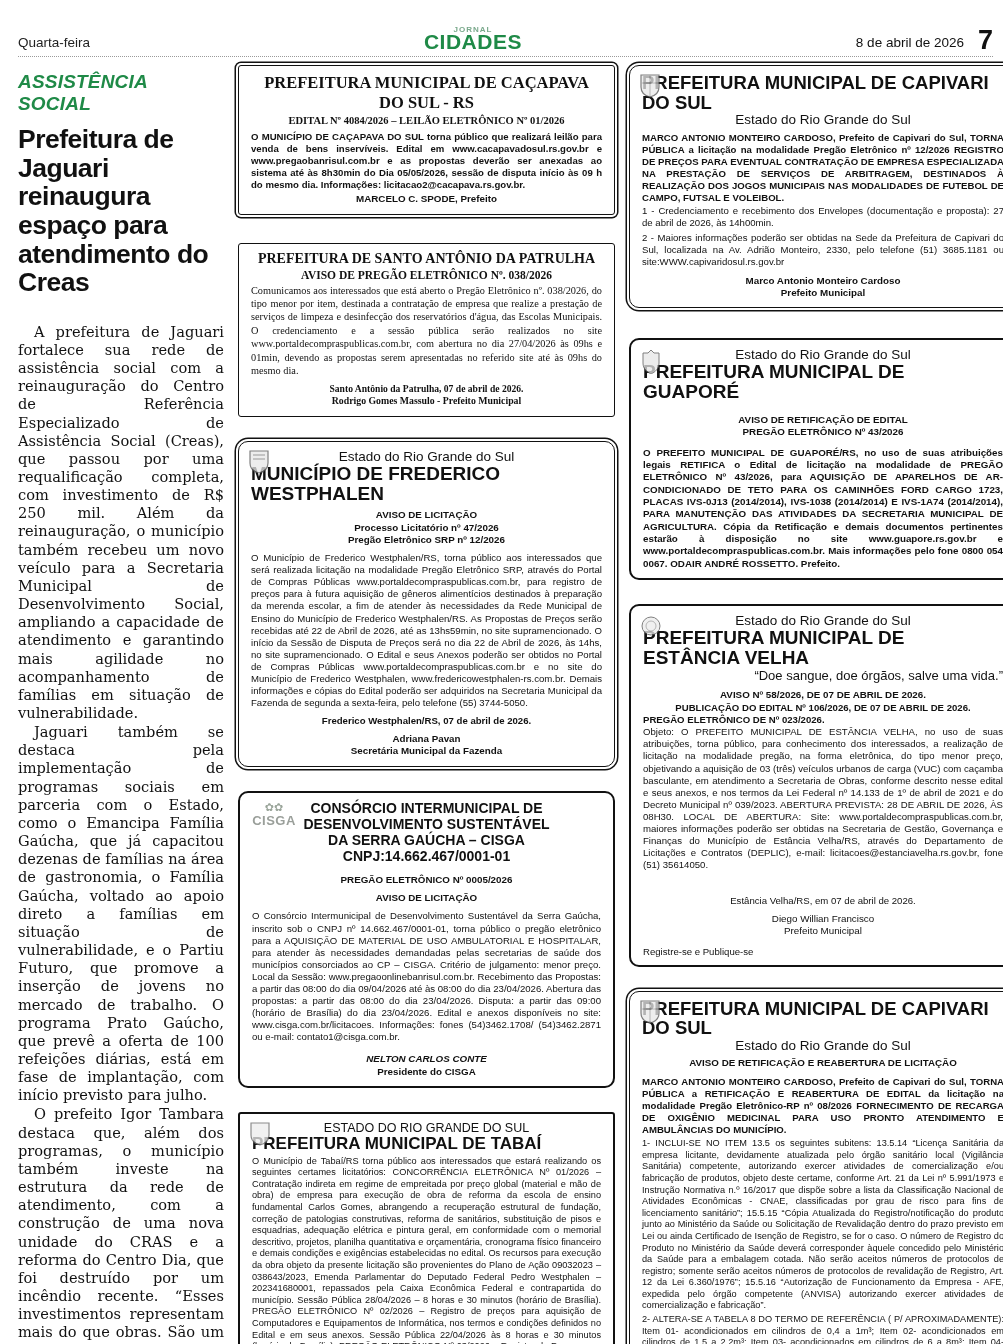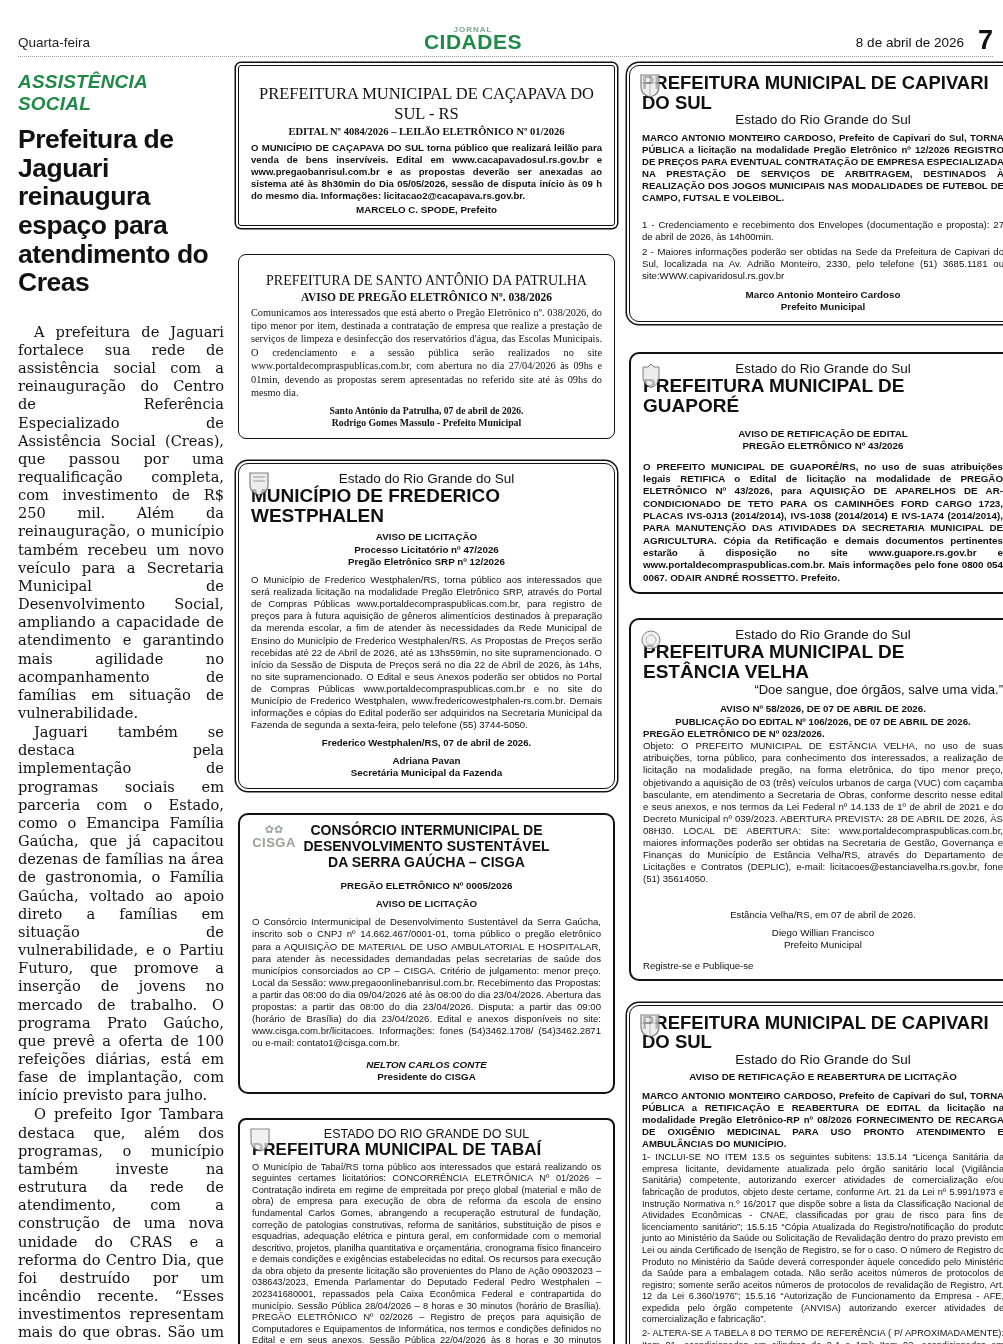--- a/index.html
+++ b/index.html
@@ -32,25 +32,25 @@
   
   .kicker { color:#1f8a47; font-weight:bold; font-size:19px; letter-spacing:0.2px; margin:6px 0 10px;font-style:italic; }
   .headline { font-size:26.5px; font-weight:bold; line-height:1.08; letter-spacing:-0.5px; margin-bottom:26px; }
   .article-body { font-family:"DejaVu Serif","Liberation Serif",serif; font-size:14.6px; line-height:1.245; text-align:justify; }
   .article-body p { text-indent:16px; margin-bottom:1px; }
 
   
   .notice { position:relative; padding:7px 12px 8px; margin-bottom:24px; background:#fff; }
   .rnd  { border:2px solid #111; border-radius:10px; }
   .rnd2 { border:1.5px solid #111; border-radius:10px; box-shadow:0 0 0 2px #fff, 0 0 0 3.5px #111; }
-  .sq   { border:1.5px solid #111; border-radius:8px; }
+  .sq   { border:1.5px solid #111; border-radius:3px; }
   .sq2  { border:1.5px solid #111; border-radius:3px; box-shadow:0 0 0 2px #fff, 0 0 0 3.5px #111; }
 
   .n-center { text-align:right; }
-  .n-title-serif { font-family:"Liberation Serif",serif; font-weight:normal; font-size:16.5px; text-align:center;margin-top:11px; }
+  .n-title-serif { font-family:"Liberation Serif",serif; font-weight:bold; font-size:16.5px; text-align:center; }
   .n-sub-serif   { font-family:"Liberation Serif",serif; font-weight:bold; font-size:10.5px; text-align:center; margin:2px 0 3px; }
   .n-title-sans-lg { font-weight:bold; font-size:19px; text-align:left; line-height:1.05; }
   .n-title-sans-md { font-weight:bold; font-size:14px; text-align:center; line-height:1.15; }
   .n-state { font-size:13.5px; text-align:center; }
   .n-doc { font-weight:bold; font-size:9.8px; text-align:center; line-height:1.25; }
   .n-doc-gap { margin:6px 0; }
   .n-body { font-size:9.6px; line-height:1.26; text-align:justify; margin-top:5px; }
   .n-body-serif { font-family:"Liberation Serif",serif; font-size:10.3px; line-height:1.3; text-align:justify; margin-top:3px; }
   .n-date { font-size:9.6px; text-align:center; font-weight:bold; margin-top:6px; }
   .n-sig { font-size:9.8px; text-align:center; font-weight:bold; line-height:1.25; margin-top:7px; }
@@ -131,20 +131,21 @@
           <div>Secretária Municipal da Fazenda</div>
         </div>
       </div>
 
       <div class="notice rnd">
         <div class="cisga-logo">
           <div class="glyph">✿✿</div>
           <div class="word">CISGA</div>
         </div>
         <div class="n-title-sans-md" style="padding:0 40px">CONSÓRCIO INTERMUNICIPAL DE DESENVOLVIMENTO SUSTENTÁVEL DA SERRA GAÚCHA – CISGA</div>
+        <div class="n-title-sans-md">CNPJ:14.662.467/0001-01</div>
         <div class="n-doc n-doc-gap" style="margin-top:10px">PREGÃO ELETRÔNICO Nº 0005/2026</div>
         <div class="n-doc n-doc-gap">AVISO DE LICITAÇÃO</div>
         <div class="n-body">O Consórcio Intermunicipal de Desenvolvimento Sustentável da Serra Gaúcha, inscrito sob o CNPJ nº 14.662.467/0001-01, torna público o pregão eletrônico para a AQUISIÇÃO DE MATERIAL DE USO AMBULATORIAL E HOSPITALAR, para atender às necessidades demandadas pelas secretarias de saúde dos municípios consorciados ao CP – CISGA.  Critério de julgamento: menor preço. Local da Sessão: www.pregaoonlinebanrisul.com.br.  Recebimento das Propostas: a partir das 08:00 do dia 09/04/2026 até às 08:00 do dia 23/04/2026. Abertura das propostas: a partir das 08:00 do dia 23/04/2026. Disputa: a partir das 09:00 (horário de Brasília) do dia 23/04/2026. Edital e anexos disponíveis no site: www.cisga.com.br/licitacoes. Informações: fones (54)3462.1708/ (54)3462.2871 ou e-mail: contato1@cisga.com.br.</div>
         <div class="n-sig n-sig-it" style="margin-top:10px">
           <div>NELTON CARLOS CONTE</div>
           <div style="font-style:normal">Presidente do CISGA</div>
         </div>
       </div>
 
       <div class="notice sq" style="border-width:2px">
@@ -166,21 +167,21 @@
       <div class="notice rnd2" style="margin-bottom:30px">
         <div class="crest">
           <svg viewBox="0 0 20 24">
               <path d="M1 1h18v12c0 6-5 9-9 10-4-1-9-4-9-10z" fill="#e9e9e9" stroke="#555" stroke-width="1.2"></path>
               <path d="M10 1v22M1 9h18" stroke="#888" stroke-width="0.8"></path>
             </svg>
         </div>
         <div class="n-title-sans-lg" style="font-size:18.5px">PREFEITURA MUNICIPAL DE CAPIVARI DO SUL</div>
         <div class="n-state">Estado do Rio Grande do Sul</div>
         <div class="n-body" style="font-weight:bold">MARCO ANTONIO MONTEIRO CARDOSO, Prefeito de Capivari do Sul, TORNA PÚBLICA a licitação na modalidade Pregão Eletrônico nº 12/2026 REGISTRO DE PREÇOS PARA EVENTUAL CONTRATAÇÃO DE EMPRESA ESPECIALIZADA NA PRESTAÇÃO DE SERVIÇOS DE ARBITRAGEM, DESTINADOS À REALIZAÇÃO DOS JOGOS MUNICIPAIS NAS MODALIDADES DE FUTEBOL DE CAMPO, FUTSAL E VOLEIBOL.</div>
-        <div class="n-body" style="margin-top:15px">1 - Credenciamento e recebimento dos Envelopes (documentação e proposta): 27 de abril de 2026, às 14h00min.</div>
+        <div class="n-body" style="margin-top:1px">1 - Credenciamento e recebimento dos Envelopes (documentação e proposta): 27 de abril de 2026, às 14h00min.</div>
         <div class="n-body" style="margin-top:2px">2 - Maiores informações poderão ser obtidas na Sede da Prefeitura de Capivari do Sul, localizada na Av. Adrião Monteiro, 2330, pelo telefone (51) 3685.1181 ou site:WWW.capivaridosul.rs.gov.br</div>
         <div class="n-sig">
           <div>Marco Antonio Monteiro Cardoso</div>
           <div>Prefeito Municipal</div>
         </div>
       </div>
 
       <div class="notice rnd">
         <div class="crest" style="top:10px">
           <svg viewBox="0 0 20 24">

